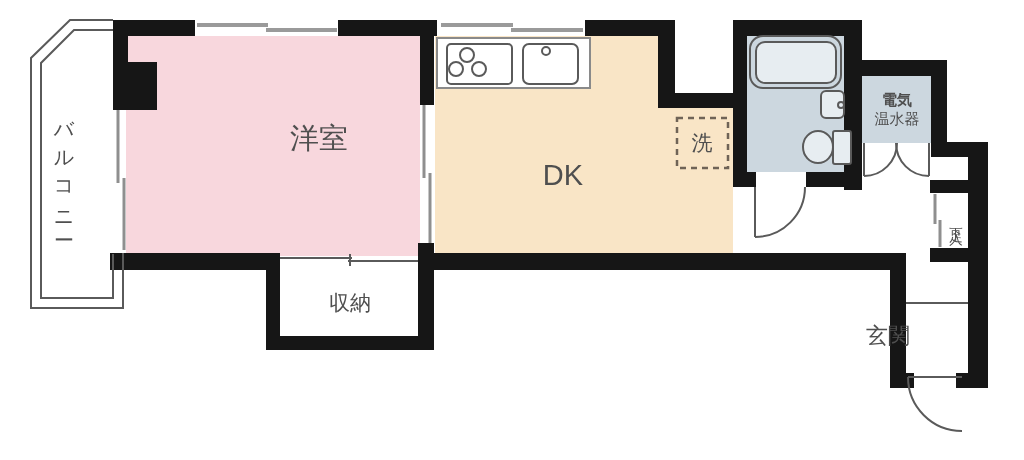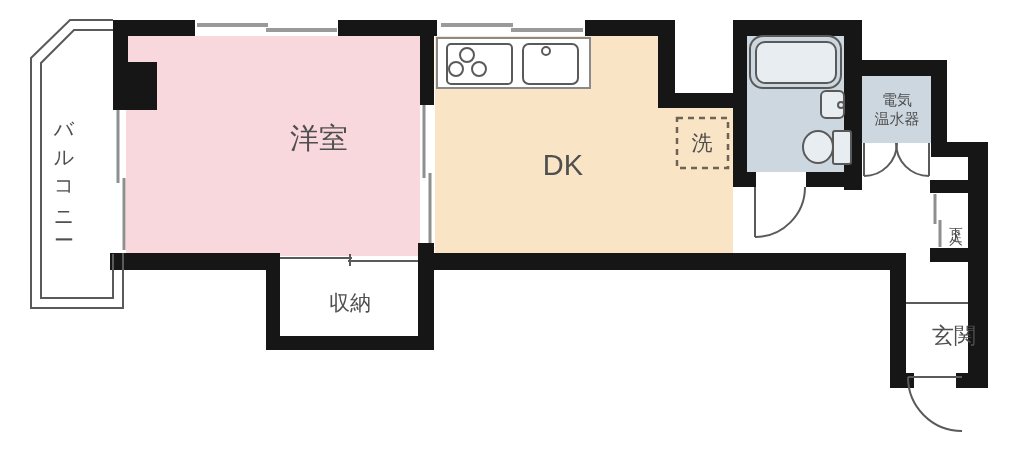--- a/index.html
+++ b/index.html
@@ -142,32 +142,32 @@
       <ellipse class="fxf" cx="818" cy="147" rx="15" ry="16"></ellipse>
     </g>
 
     <rect x="677" y="118" width="51" height="50" fill="none" stroke="#6f6356" stroke-width="2.5" stroke-dasharray="6 5"></rect>
   </svg>
 
   <div class="lbl lbl-room" style="left:287px;top:138px;margin-left:32px;">
     <span>洋室</span>
   </div>
 
-  <div class="lbl lbl-room" style="left:563px;top:165px;">
+  <div class="lbl lbl-room" style="left:563px;top:175px;">
     <span>DK</span>
   </div>
 
   <div class="lbl lbl-v lbl-balcony" style="left:64px;top:172px;">バルコニー</div>
 
   <div class="lbl lbl-mid" style="left:702px;top:143px;">洗</div>
 
   <div class="lbl lbl-mid" style="left:350px;top:303px;">収納</div>
 
   <div class="lbl lbl-heater" style="left:897px;top:110px;">
-    <span style="display:block;">電気</span>
+    <span style="display:block;font-weight:bold;">電気</span>
     <span style="display:block;font-family:Liberation Serif, serif;">温水器</span>
   </div>
 
   <div class="lbl lbl-v lbl-shoe" style="left:955px;top:220px;">下足入</div>
 
-  <div class="lbl lbl-ent" style="left:954px;top:336px;">玄関</div>
+  <div class="lbl lbl-ent" style="left:888px;top:336px;">玄関</div>
 
 </div>
 
 </body></html>

